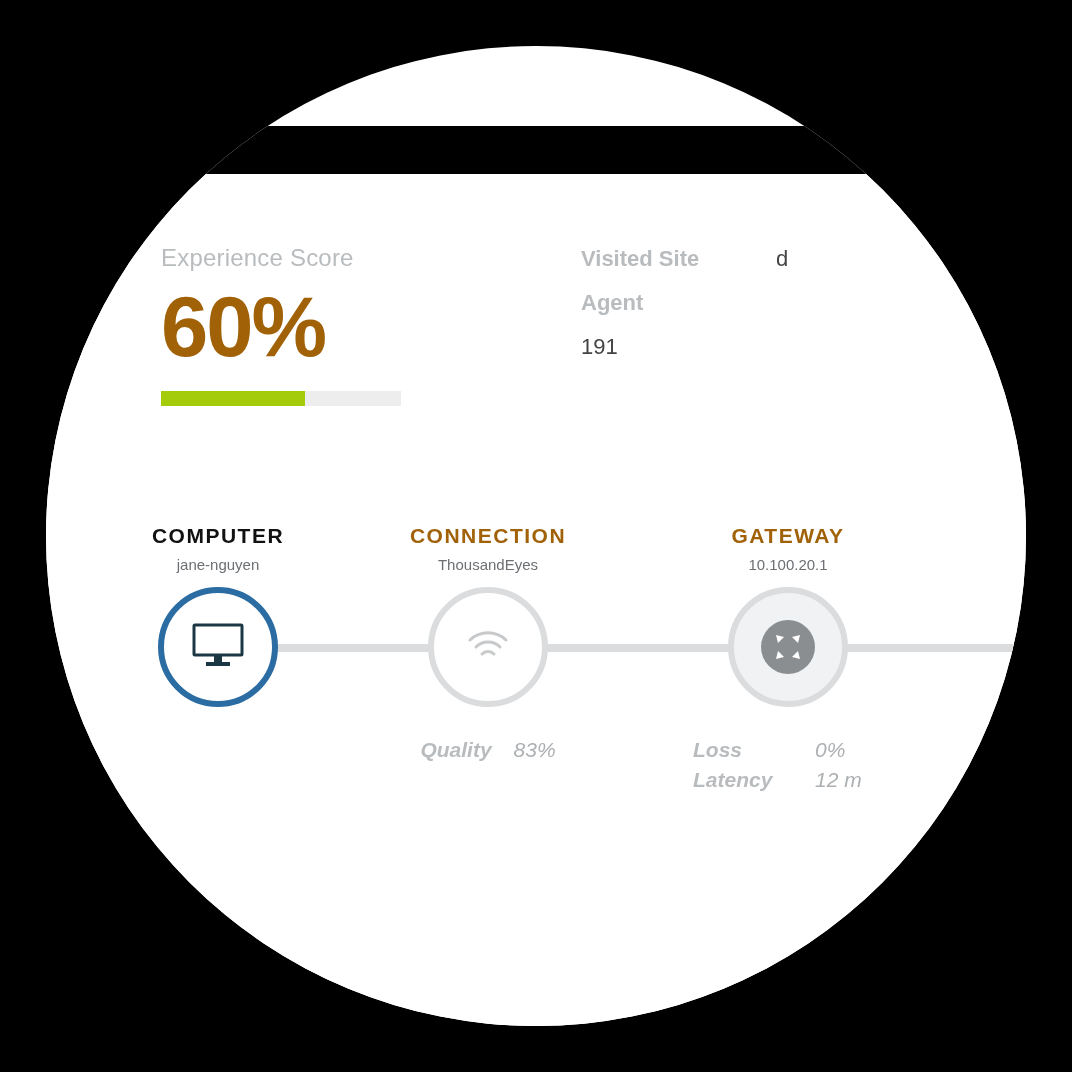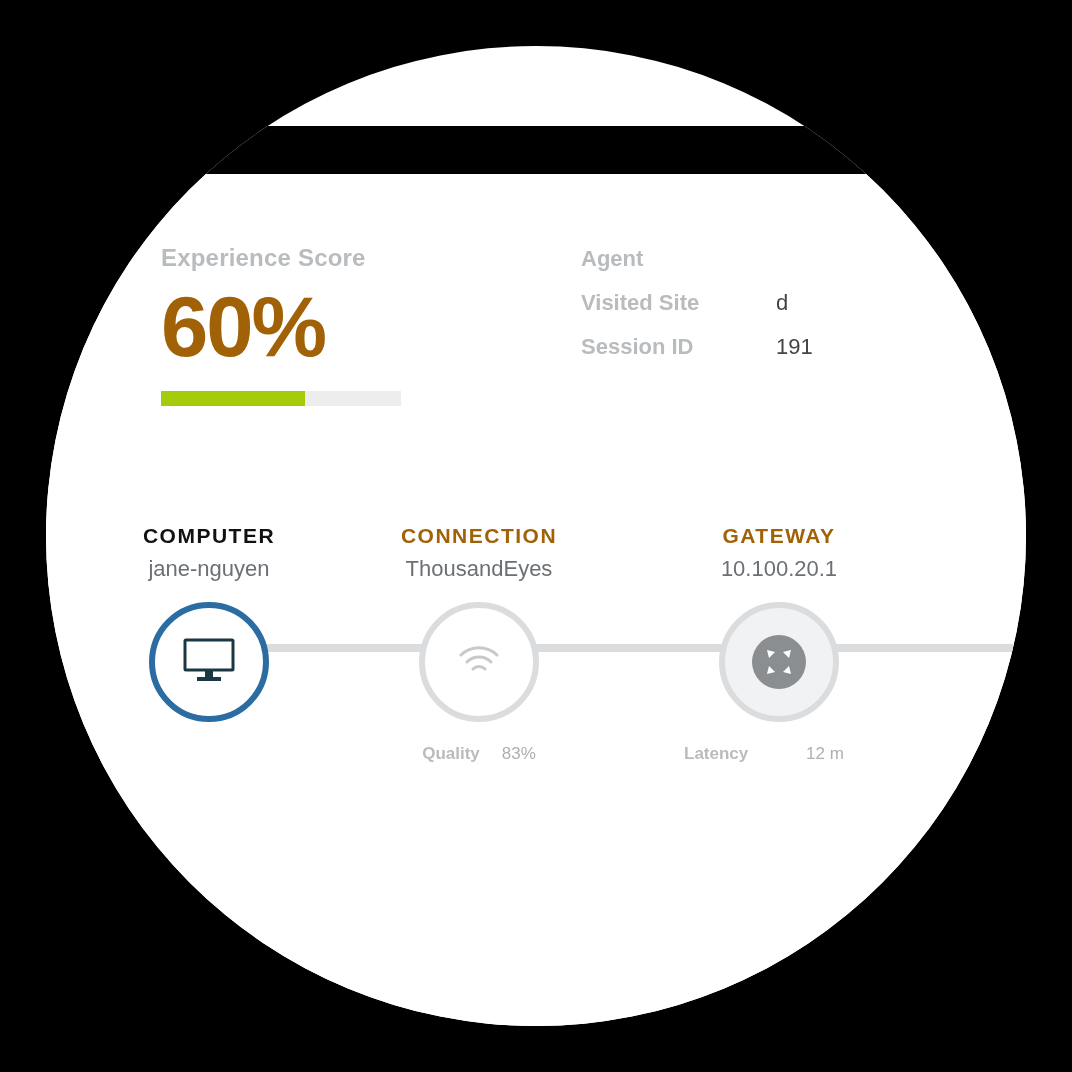--- a/index.html
+++ b/index.html
@@ -50,21 +50,21 @@
     position: relative;
   }
   .top-row {
     display: flex;
     align-items: flex-start;
   }
   .score-block { flex: 0 0 420px; }
   .score-label {
     color: #b9bcbe;
     font-size: 24px;
-    font-weight: 700;
+    font-weight: 400;
     letter-spacing: 0.2px;
     margin-bottom: 12px;
   }
   .score-value {
     font-size: 85px;
     font-weight: 800;
     color: #a16207;
     letter-spacing: -2px;
     line-height: 1;
     margin-bottom: 22px;
@@ -90,44 +90,44 @@
     color: #b9bcbe;
     font-size: 22px;
     font-weight: 600;
   }
   .meta-key { width: 195px; }
   .meta-val { color: #444; font-weight: 500; }
 
   .path-row {
     position: absolute;
     top: 350px;
-    left: 43px;
+    left: 52px;
     display: flex;
     align-items: flex-start;
   }
   .node-col {
     display: flex;
     flex-direction: column;
     align-items: center;
     position: relative;
   }
   .node-col + .node-col { margin-left: 0; }
   .node-header {
     font-size: 21px;
     font-weight: 800;
     letter-spacing: 1.5px;
     color: #a16207;
     margin-bottom: 8px;
   }
   .node-header.active { color: #111; }
   .node-sub {
-    font-size: 22px;
+    font-size: 15px;
     color: #6c7074;
     font-weight: 500;
-    margin-bottom: 20px;
+    margin-bottom: 14px;
   }
   .node-circle {
     width: 120px;
     height: 120px;
     border-radius: 50%;
     background: #fff;
     border: 6px solid #dadcde;
     display: flex;
     align-items: center;
     justify-content: center;
@@ -145,24 +145,25 @@
     top: 470px;
     height: 8px;
     background: #dadcde;
     z-index: 1;
   }
   .conn1 { left: 175px; width: 235px; }
   .conn2 { left: 475px; width: 235px; }
   .conn3 { left: 775px; width: 235px; }
 
   .col-metrics {
-    margin-top: 22px;
-    font-size: 17px;
+    margin-top: 31px;
+    font-size: 21px;
     color: #b9bcbe;
     font-weight: 600;
+    font-style: italic;
   }
   .col-metrics .mrow { display: flex; gap: 22px; margin-bottom: 6px; }
   .col-metrics .mval { color: #adb0b2; font-weight: 500; }
 
   
   .col1 { width: 240px; }
   .col2 { width: 300px; }
   .col3 { width: 300px; }
 
   
@@ -191,29 +192,28 @@
       <div class="top-row">
         <div class="score-block">
           <div class="score-label">Experience Score</div>
           <div class="score-value">60%</div>
           <div class="score-bar">
             <div class="score-bar-fill" style="width: 60%;"></div>
           </div>
         </div>
         <div class="meta-block">
           <div class="meta-row">
+            <span class="meta-key">Visited Site</span>
+            <span class="meta-val">d</span>
+          </div>
+          <div class="meta-row">
             <span class="meta-key">Agent</span>
             <span class="meta-val"></span>
           </div>
           <div class="meta-row">
-            <span class="meta-key">Visited Site</span>
-            <span class="meta-val">d</span>
-          </div>
-          <div class="meta-row">
-            <span class="meta-key">Session ID</span>
             <span class="meta-val">191</span>
           </div>
         </div>
       </div>
 
       <div class="connector conn1"></div>
       <div class="connector conn2"></div>
       <div class="connector conn3"></div>
 
       <div class="path-row">
@@ -262,20 +262,24 @@
                   <polygon points="3,3 11,5 5,11"></polygon>
                   <polygon points="27,3 25,11 19,5"></polygon>
                   <polygon points="3,27 5,19 11,25"></polygon>
                   <polygon points="27,27 19,25 25,19"></polygon>
                 </g>
               </svg>
             </span>
           </div>
           <div class="col-metrics" style="width:190px;">
             <div class="mrow">
+              <span style="width:100px">Loss</span>
+              <span class="mval">0%</span>
+            </div>
+            <div class="mrow">
               <span style="width:100px">Latency</span>
               <span class="mval">12 m</span>
             </div>
           </div>
         </div>
 
       </div>
 
     </div>
   </div>

